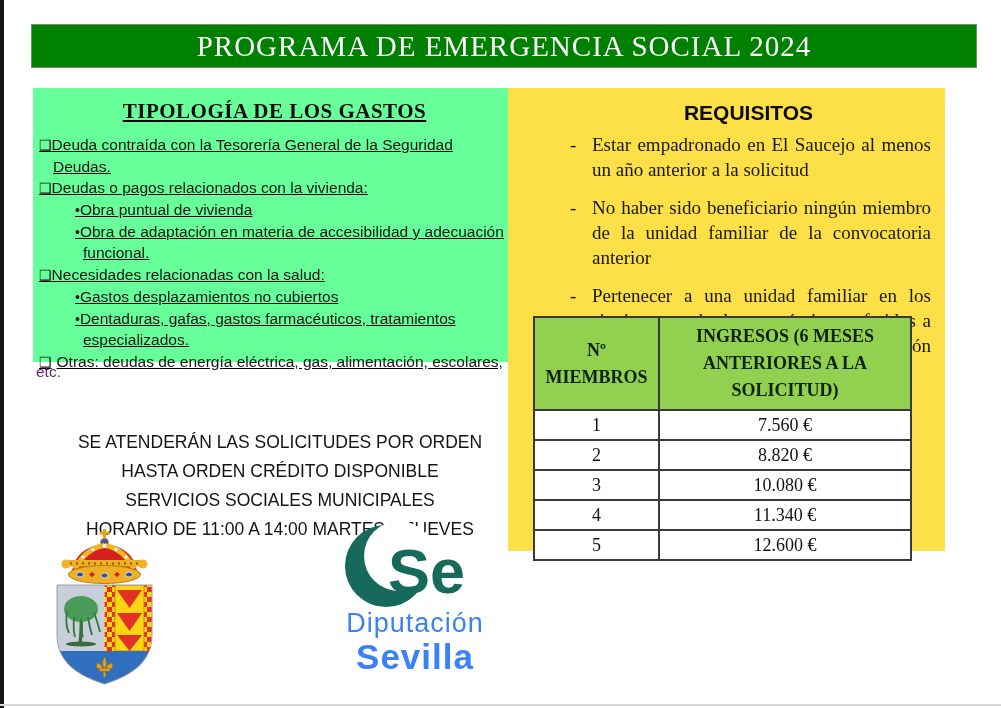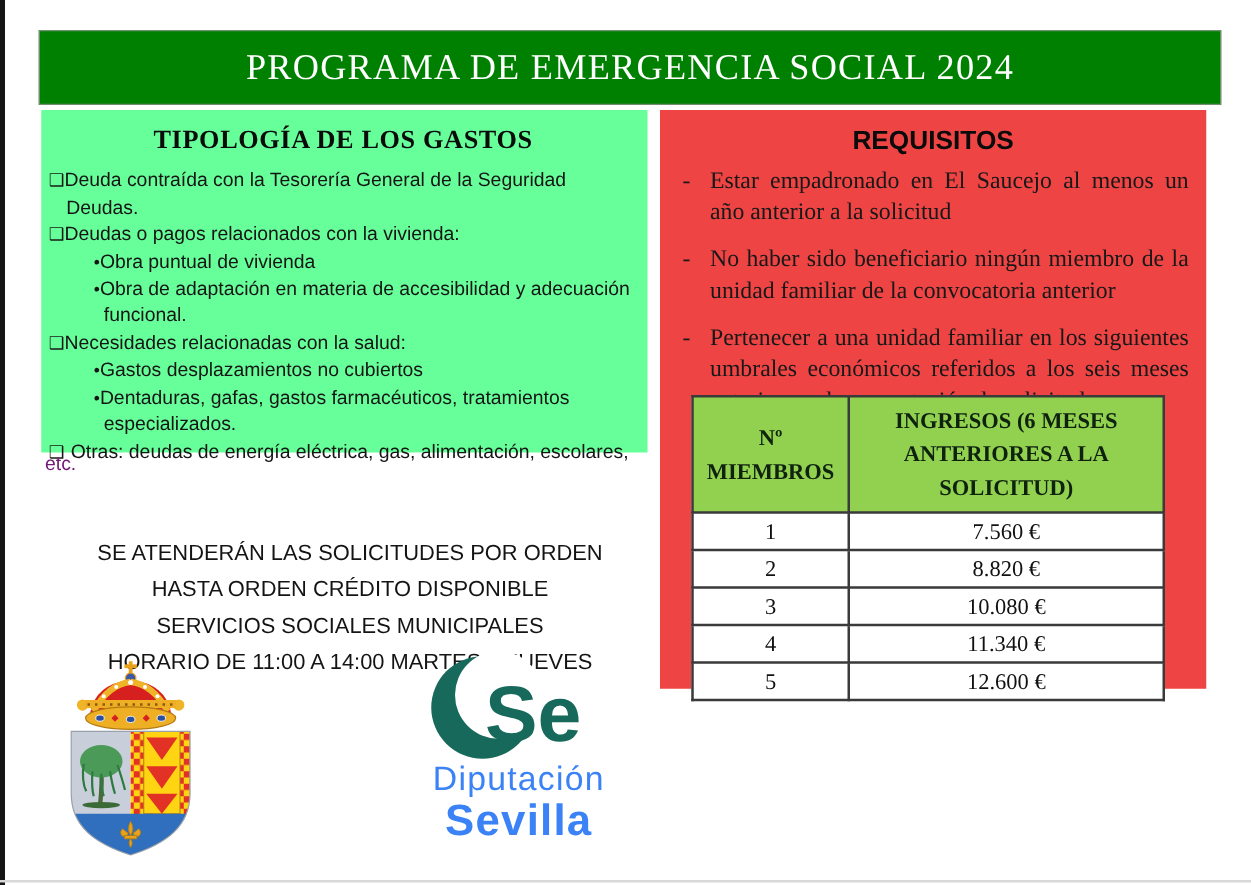--- a/index.html
+++ b/index.html
@@ -5,52 +5,52 @@
   html,body{margin:0;padding:0;background:#ffffff;}
   .page{
     position:relative;width:1001px;height:708px;background:#ffffff;
     font-family:"Liberation Sans",sans-serif;overflow:hidden;
   }
   .left-edge{position:absolute;left:0;top:0;width:4px;height:708px;background:#151515;}
   .bottom-edge{position:absolute;left:0;top:704px;width:1001px;height:2px;background:#d8d8d8;}
 
   
   .header-bar{
-    position:absolute;left:31px;top:24px;width:946px;height:60px;
+    position:absolute;left:31px;top:24px;width:946px;height:44px;
     background:#008000;border:1px solid #6f8f6f;box-sizing:border-box;
     display:flex;align-items:center;justify-content:center;
   }
   .header-bar .title{
     font-family:"Liberation Serif",serif;color:#ffffff;font-size:29px;
     letter-spacing:1px;white-space:nowrap;
   }
 
   
   .tipologia-box{
     position:absolute;left:33px;top:88px;width:485px;height:274px;
-    background:#66FF99;box-sizing:border-box;padding:6px 8px 0 6px;
+    background:#66FF99;box-sizing:border-box;padding:6px 8px 0 6px;text-decoration:underline;
   }
   .tipologia-title{
     font-family:"Liberation Serif",serif;font-weight:bold;color:#0b0b0b;
     font-size:21px;text-align:center;line-height:1.62;letter-spacing:.5px;
   }
   .tip-list{margin-top:6px;font-size:15.5px;line-height:1.4;color:#151515;}
   .tip-item{margin:0;}
   .lv1{padding-left:14px;text-indent:-14px;}
   .lv2{padding-left:44px;text-indent:-8px;}
   .tip-bullet{font-size:14px;}
   .sp-after{margin-right:5px;}
   .etc-overflow{
     position:absolute;left:36px;top:363px;font-size:15.5px;color:#701a75;
   }
 
   
   .requisitos-box{
-    position:absolute;left:528px;top:88px;width:437px;height:463px;
-    background:#ef4444;box-sizing:border-box;padding-top:10px;
+    position:absolute;left:508px;top:88px;width:437px;height:463px;
+    background:#fde047;box-sizing:border-box;padding-top:10px;padding-left:44px;
   }
   .requisitos-title{
     font-family:"Liberation Sans",sans-serif;font-weight:bold;color:#0b0b0b;
     font-size:21px;text-align:center;line-height:30px;
   }
   .req-list{
     margin-top:4px;padding:0 14px 0 18px;
     font-family:"Liberation Serif",serif;font-size:19px;color:#181818;
   }
   .req-item{

